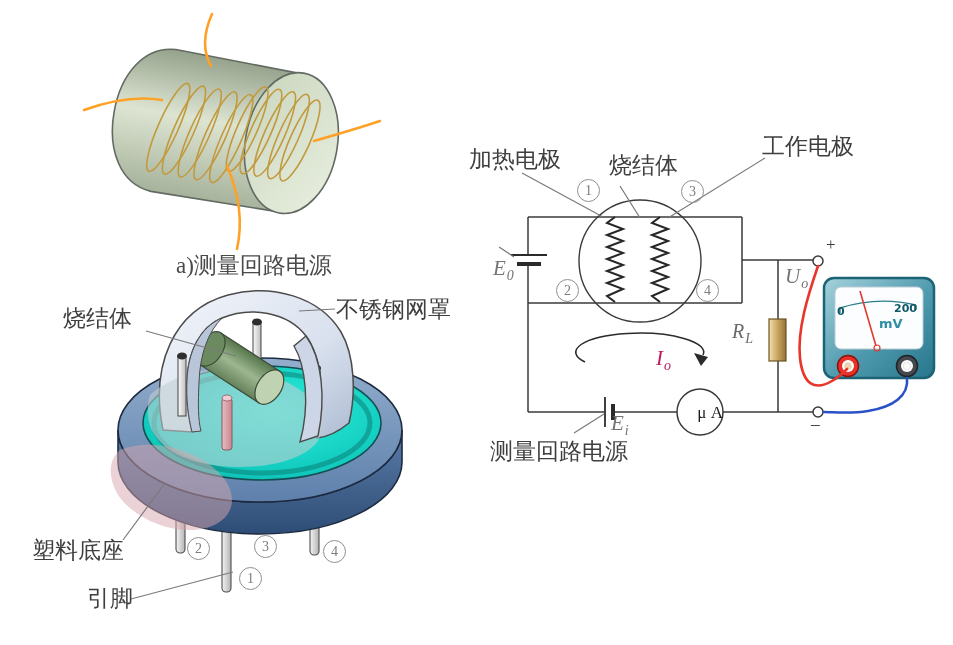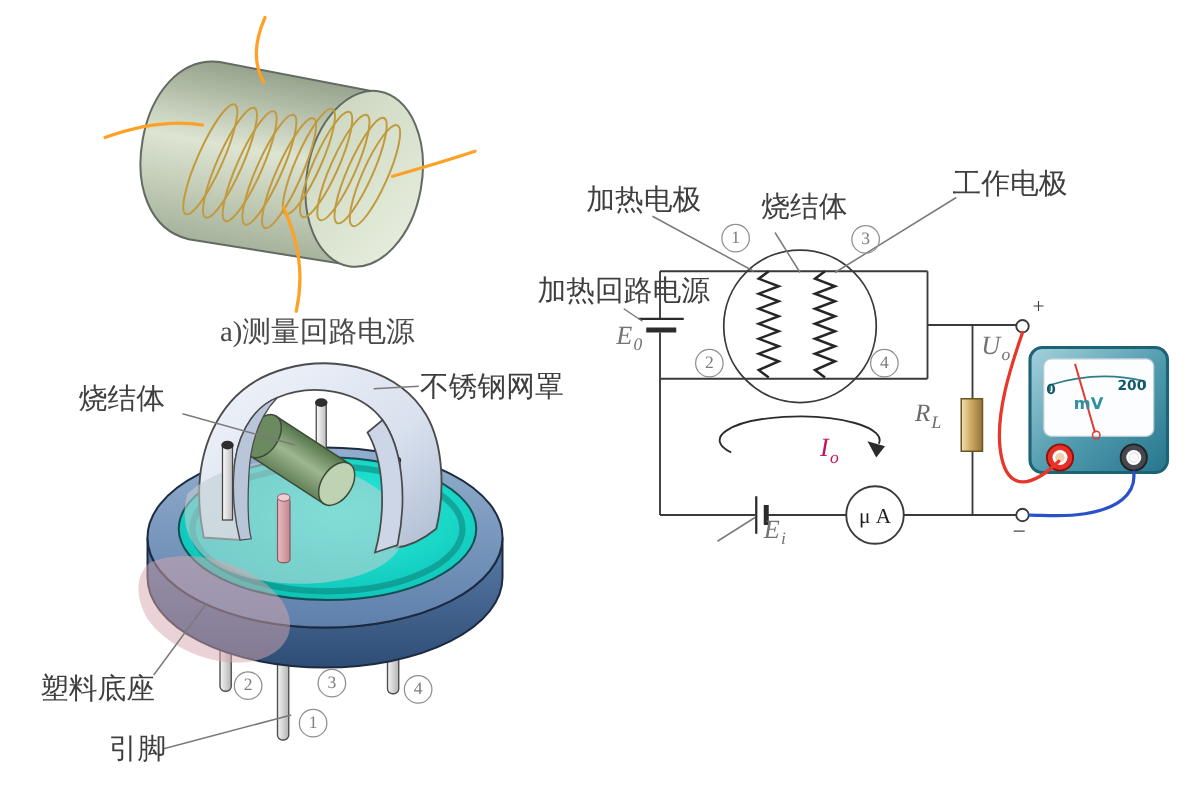--- a/index.html
+++ b/index.html
@@ -9,25 +9,25 @@
   .lab{position:absolute;white-space:nowrap;line-height:1;color:#3f3f3f;font-size:23px;}
   .cap{color:#4a4a4a;}
   .circled{position:absolute;display:flex;width:21px;height:21px;border:1.4px solid #8f8f8f;
            border-radius:50%;align-items:center;justify-content:center;font-size:14px;
            color:#7d7d7d;line-height:1;background:transparent;}
   .sym{position:absolute;white-space:nowrap;line-height:1;font-style:italic;font-size:21px;color:#737373;}
   .sym sub{font-size:14px;font-style:italic;margin-left:1px;}
   .dark{color:#be185d;}
   .mtxt{position:absolute;white-space:nowrap;line-height:1;font-family:"DejaVu Sans","Liberation Sans",sans-serif;
         font-weight:bold;}
-  #sym-ua{width:46px;text-align:center;font-style:normal;font-size:17px;color:#1d1d1d;}
+  #sym-ua{width:46px;text-align:right;font-style:normal;font-size:17px;color:#1d1d1d;}
   #sym-plus{font-style:normal;font-size:17px;color:#3c3c3c;}
   #sym-minus{font-style:normal;font-size:19px;color:#3c3c3c;}
   #meter-0,#meter-100{font-size:11px;color:#0f5868;}
-  #meter-mv{font-size:13px;color:#2f8fa3;}
+  #meter-mv{font-size:13px;color:#2f8fa3;margin-left:20px;}
 </style>
 </head>
 <body>
 
 <div id="canvas">
 
 <svg id="art" width="953" height="645" viewBox="0 0 953 645">
   <defs>
     <linearGradient id="cylGrad" x1="0" y1="0" x2="0" y2="1">
       <stop offset="0" stop-color="#95a28c"></stop>
@@ -247,21 +247,21 @@
 <div class="lab" style="left:87px;top:587px">引脚</div>
 
 <span class="circled" style="left:187px;top:537px">2</span>
 <span class="circled" style="left:254px;top:535px">3</span>
 <span class="circled" style="left:323px;top:540px">4</span>
 <span class="circled" style="left:239px;top:567px">1</span>
 
 <div class="lab" style="left:469px;top:148px">加热电极</div>
 <div class="lab" style="left:609px;top:154px">烧结体</div>
 <div class="lab" style="left:762px;top:135px">工作电极</div>
-<div class="lab" style="left:430px;top:221px">加热回路电源</div>
+<div class="lab" style="left:490px;top:440px">测量回路电源</div>
 
 <span class="circled" style="left:577px;top:179px">1</span>
 <span class="circled" style="left:681px;top:180px">3</span>
 <span class="circled" style="left:556px;top:279px">2</span>
 <span class="circled" style="left:696px;top:279px">4</span>
 
 <div class="sym" style="left:493px;top:258px"><span>E</span><sub>0</sub></div>
 <div class="sym" style="left:611px;top:413px"><span>E</span><sub>i</sub></div>
 <div class="sym dark" style="left:656px;top:348px"><span>I</span><sub>o</sub></div>
 <div class="sym" style="left:785px;top:266px"><span>U</span><sub>o</sub></div>

